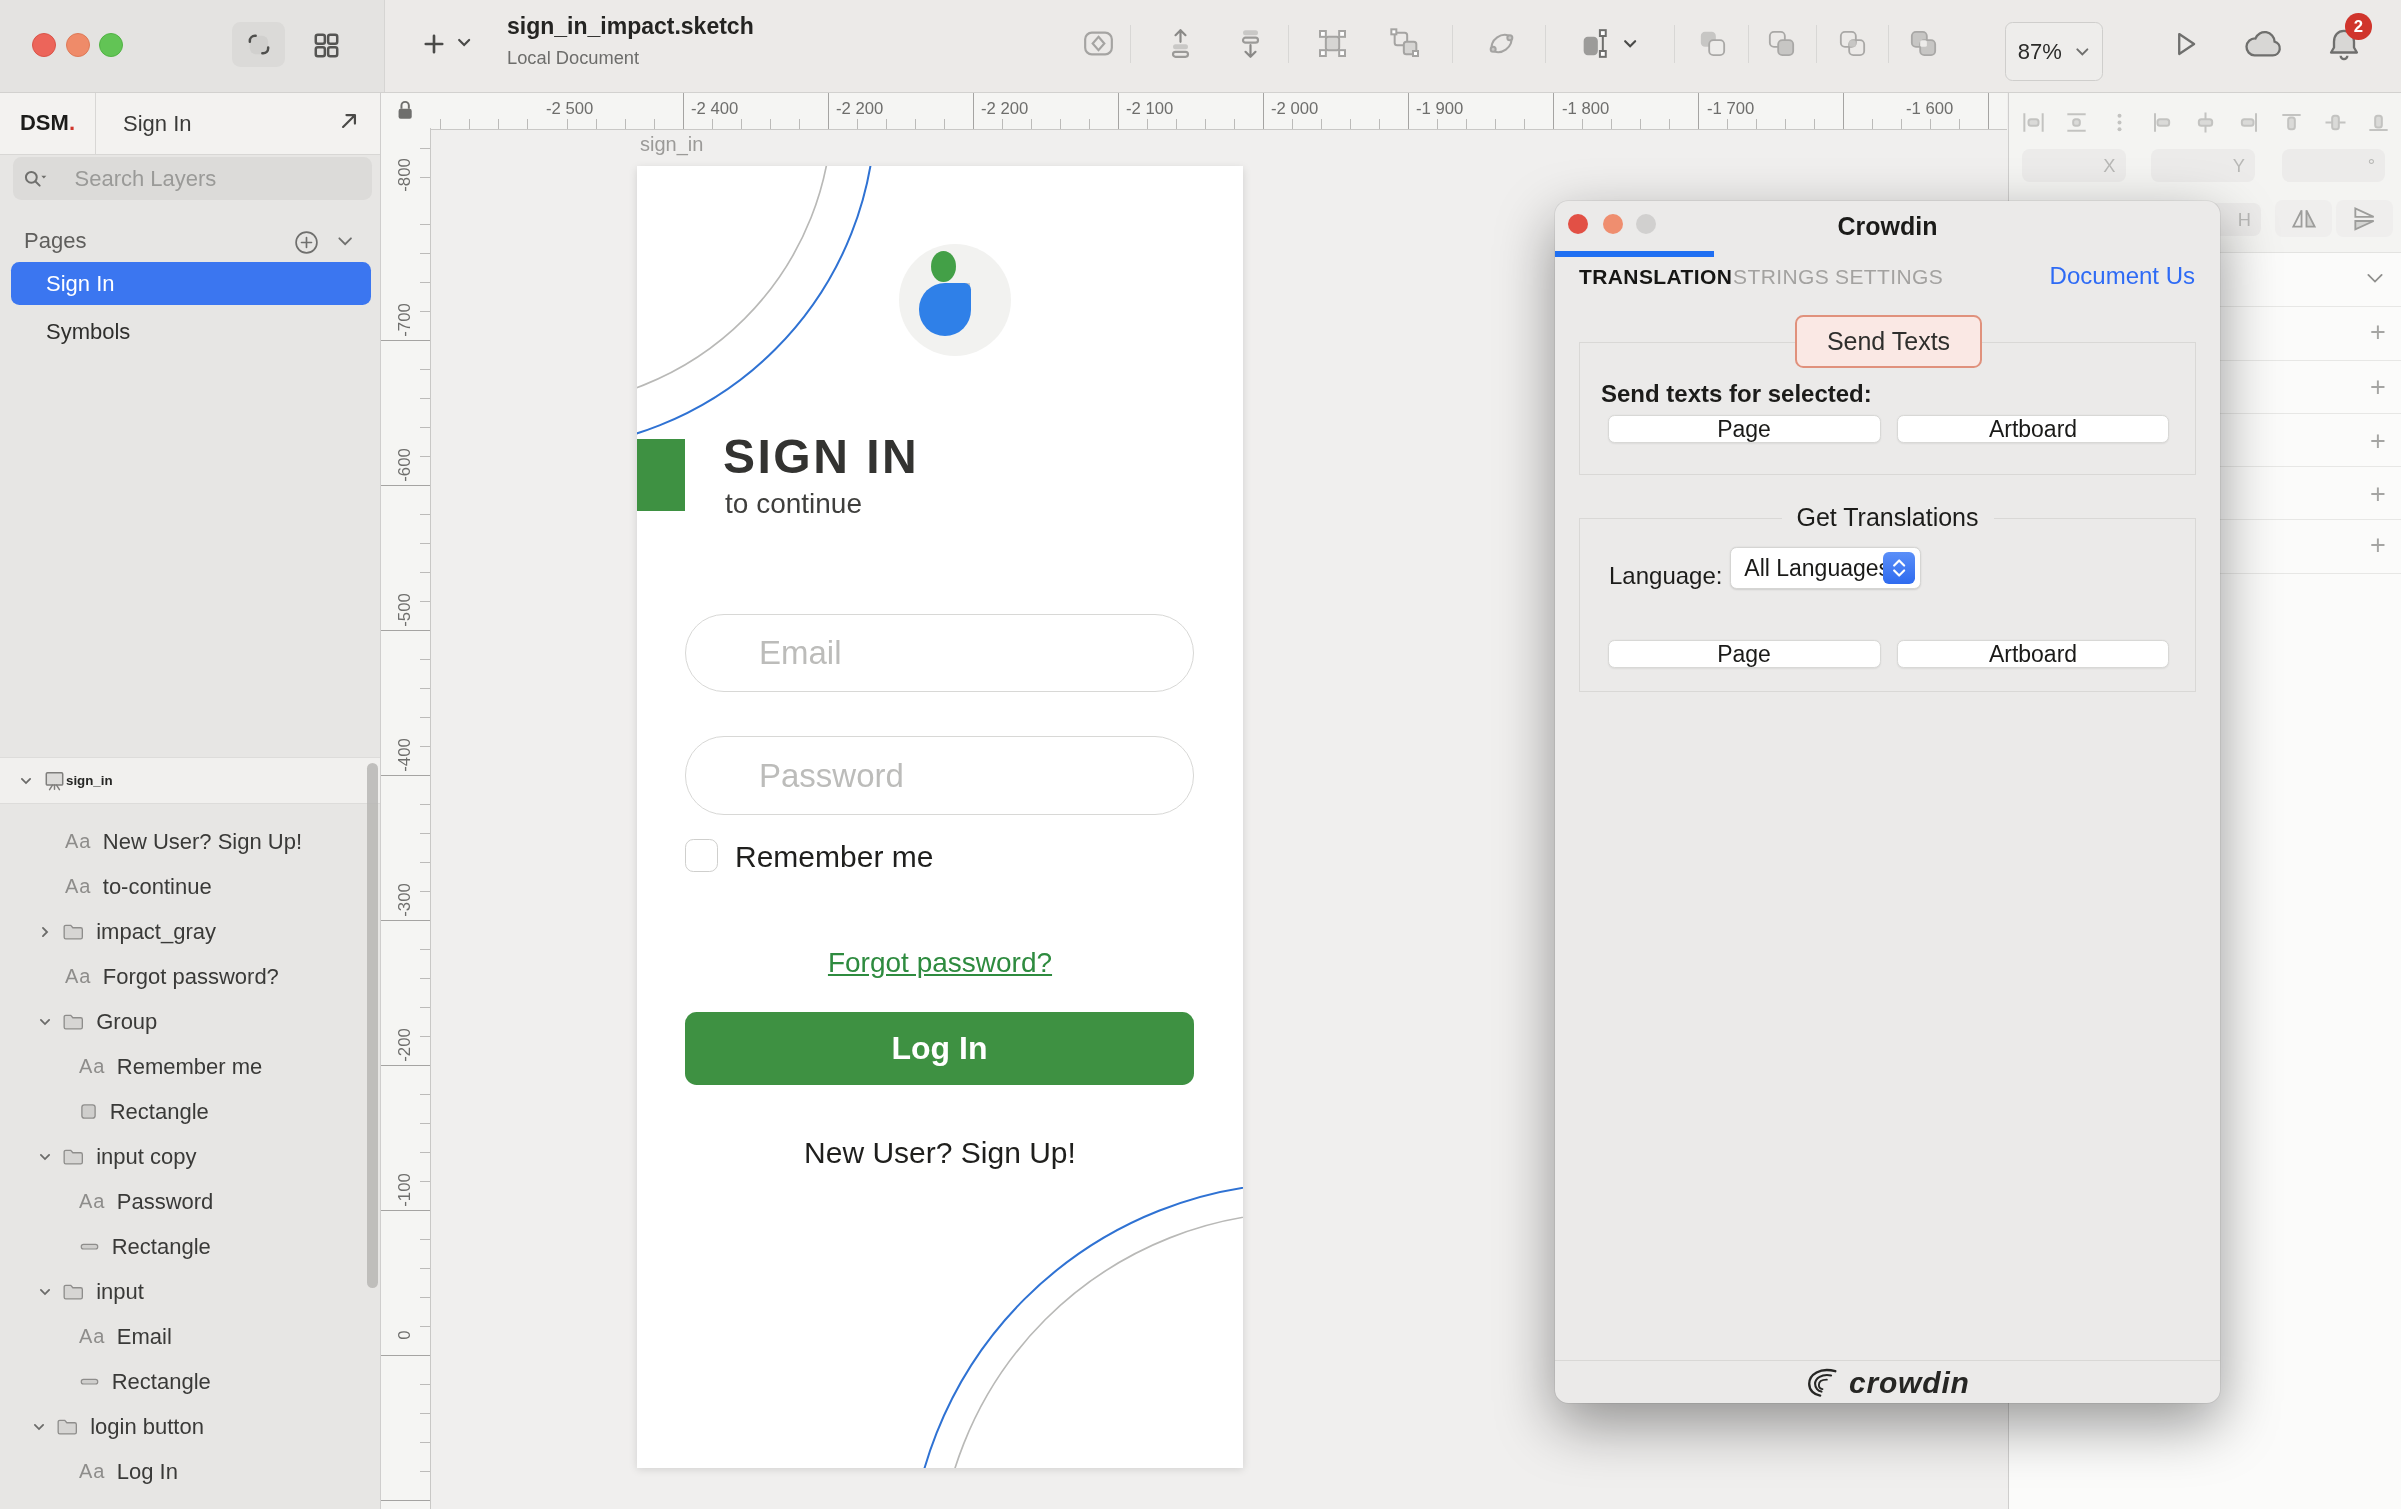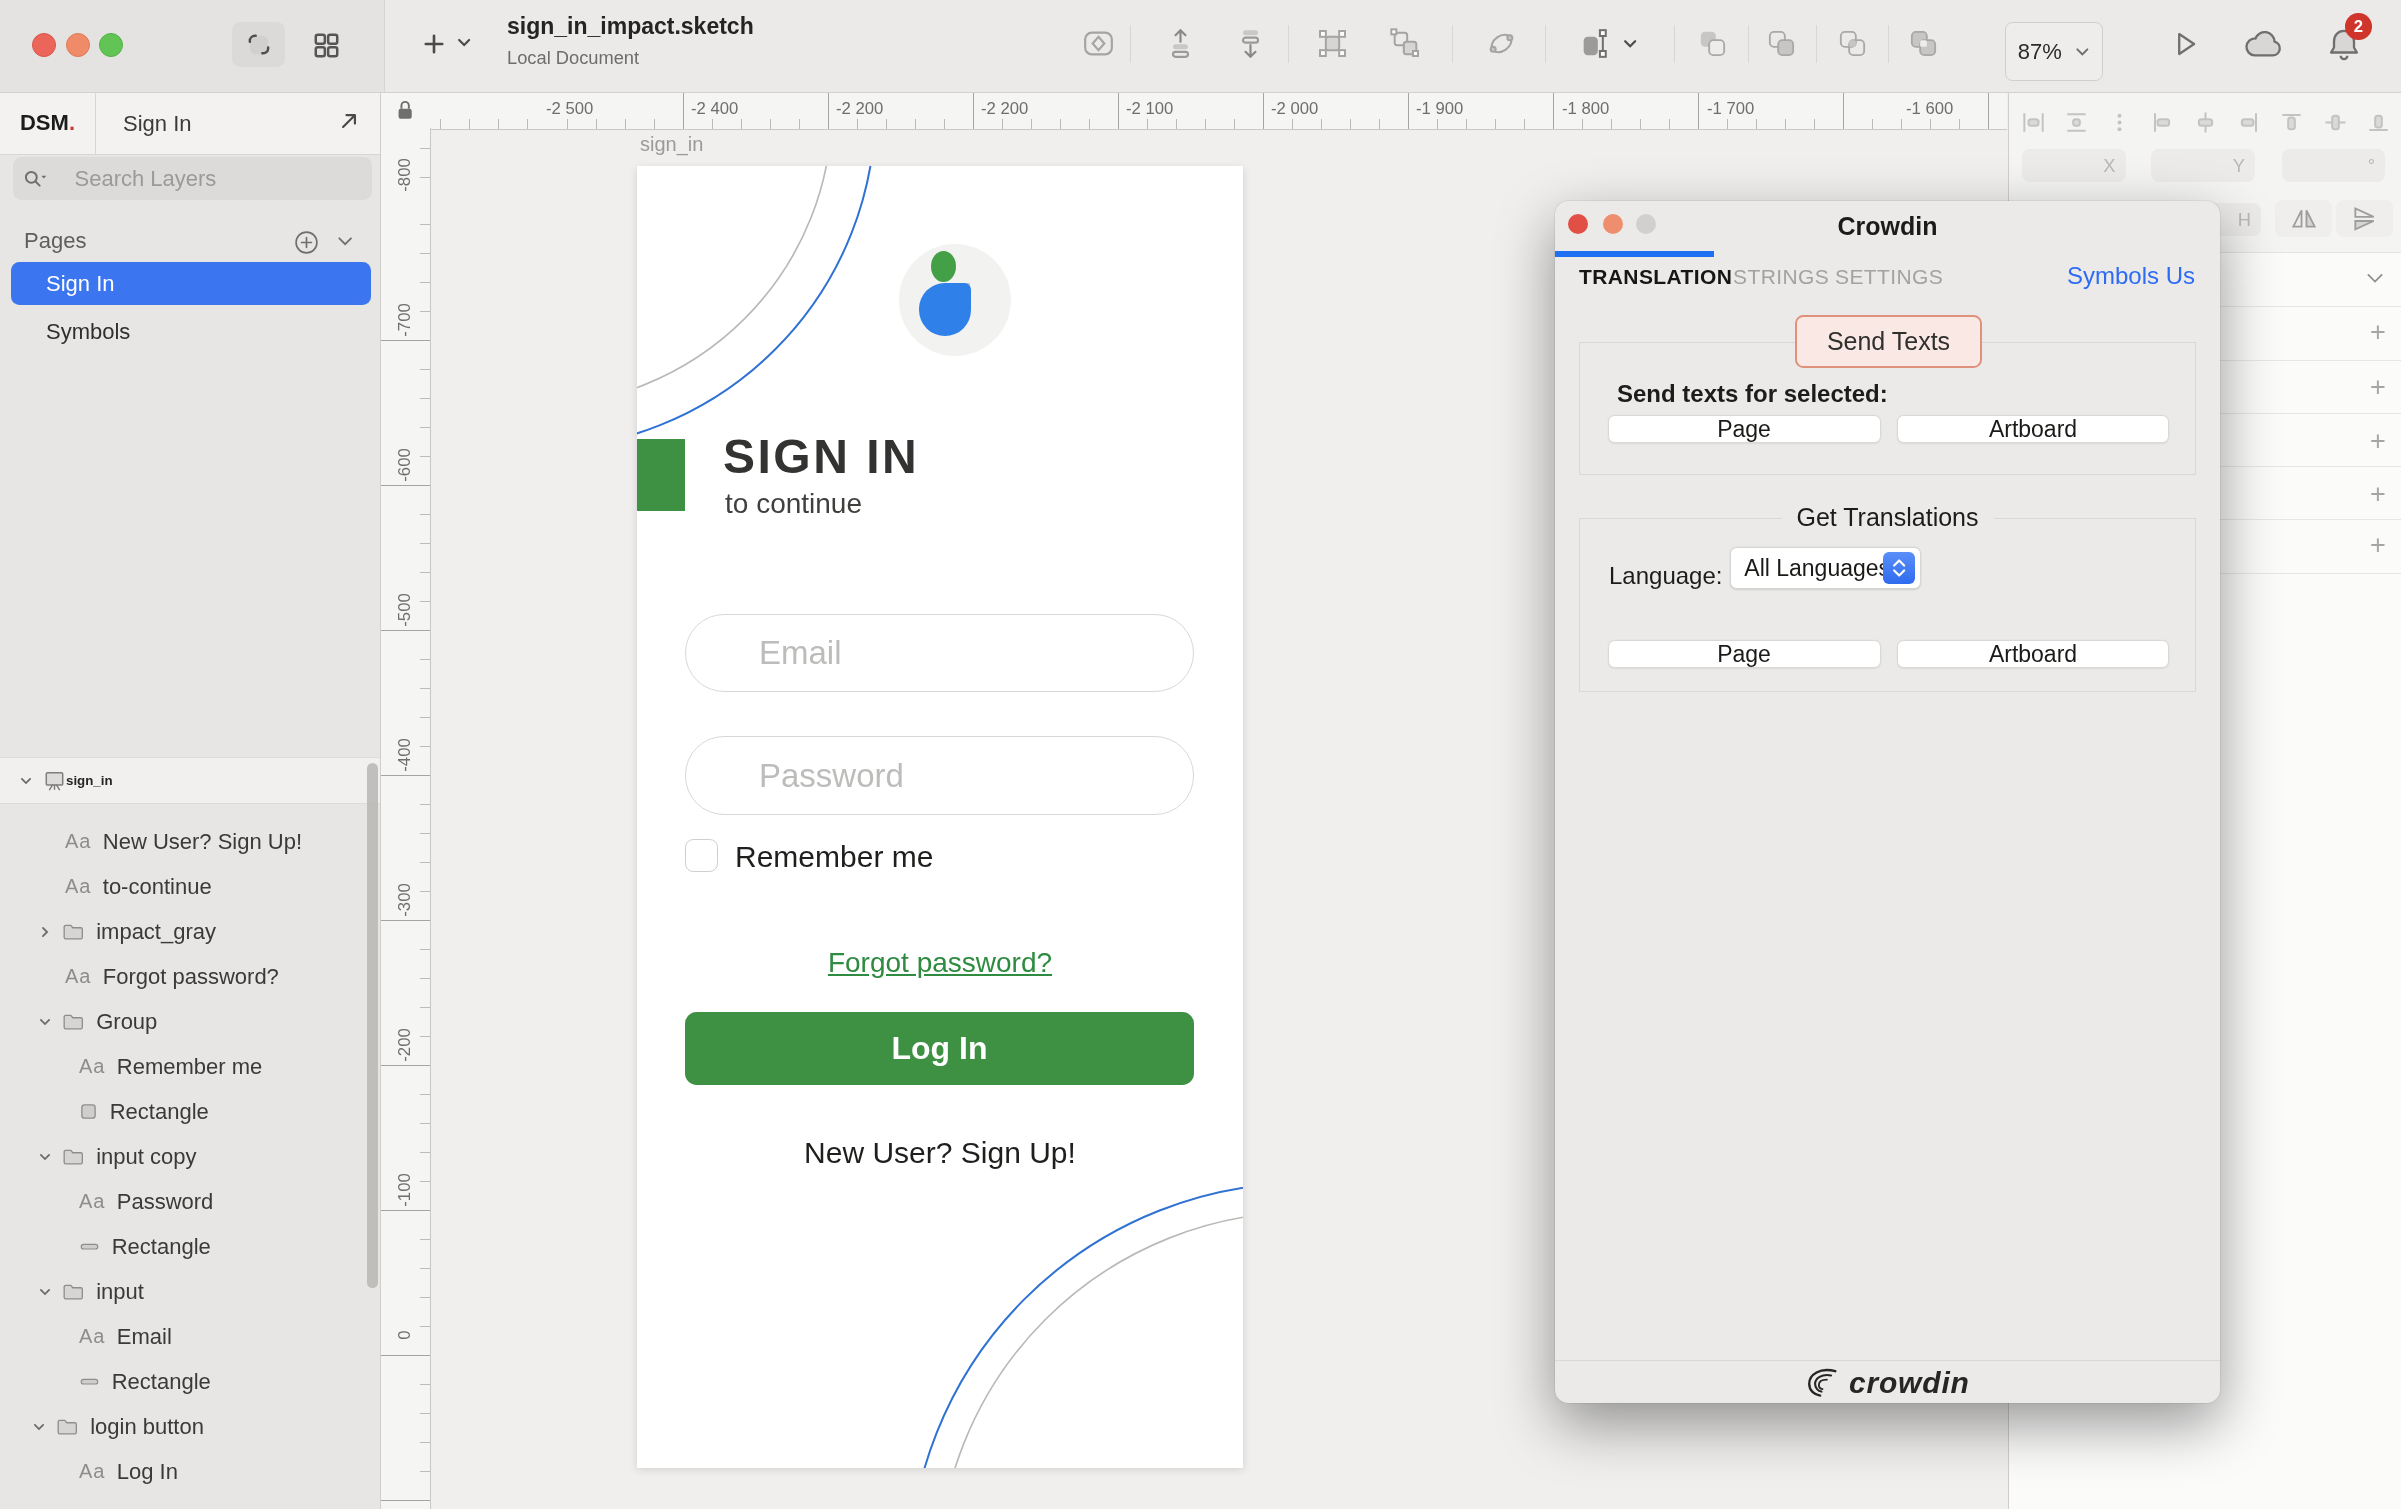--- a/index.html
+++ b/index.html
@@ -113,21 +113,21 @@
   #dialog-title{left:0;top:11px;width:665px;text-align:center;font-size:25px;font-weight:bold;color:#1b1b19;}
   #dialog-progress{left:0;top:50px;width:159px;height:5.8px;background:#1f6ff2;}
   .dtab{top:64px;font-size:21px;letter-spacing:0.4px;}
   #dtab-0{left:24px;font-weight:bold;color:#161614;}
   #dtab-1{left:178px;color:#a3a2a0;}
   #dtab-2{left:280px;color:#a3a2a0;}
   #contact-us{right:25px;top:61px;font-size:24px;color:#2e6bf5;}
   #send-texts{left:240px;top:114px;width:187px;height:53px;background:#fae8e4;border:2.5px solid #e0917c;border-radius:8.3px;box-sizing:border-box;display:flex;align-items:center;justify-content:center;font-size:25px;color:#2f2f2d;z-index:3;}
   .fs{border:1.7px solid #d9d8d6;box-sizing:border-box;}
   #fs1{left:24px;top:141px;width:617px;height:133px;}
-  #fs1-label{left:37px;top:37px;font-size:24px;font-weight:600;color:#1c1c1a;}
+  #fs1-label{left:21px;top:37px;font-size:24px;font-weight:600;color:#1c1c1a;}
   .dlg-btn{height:28px;background:#ffffff;border:1.7px solid #d8d8d6;border-radius:6.7px;box-sizing:border-box;display:flex;align-items:center;justify-content:center;font-size:23px;color:#1a1a18;box-shadow:0 0.8px 1.7px rgba(0,0,0,.07);}
   #fs1-page{left:27.5px;top:72px;width:273px;}
   #fs1-artboard{left:317px;top:72px;width:272px;}
   #fs2{left:24px;top:317px;width:617px;height:174px;}
   #fs2-legend{position:absolute;top:-16px;left:50%;transform:translateX(-50%);background:#ebeae9;padding:0 15px;font-size:25px;color:#1c1c1a;white-space:nowrap;}
   #language-label{left:29px;top:43px;font-size:24px;color:#1c1c1a;}
   #language-select{left:150px;top:28px;width:191px;height:42px;background:#ffffff;border:0.8px solid #d5d5d3;border-radius:6.7px;box-shadow:0 0.8px 1.7px rgba(0,0,0,.12);display:flex;align-items:center;box-sizing:border-box;}
   #language-select .val{font-size:23px;color:#1a1a18;margin-left:13.3px;}
   #language-stepper{position:absolute;right:5px;top:4.2px;width:32px;height:32px;border-radius:5.8px;background:linear-gradient(180deg,#5b8ff8,#2f6bef);display:flex;align-items:center;justify-content:center;}
   #fs2-page{left:27.5px;top:121px;width:273px;}
@@ -702,21 +702,21 @@
 
   <div class="abs" id="dialog">
     <div class="abs dlight" id="dlight-1"></div>
     <div class="abs dlight" id="dlight-2"></div>
     <div class="abs dlight" id="dlight-3"></div>
     <div class="abs" id="dialog-title">Crowdin</div>
     <div class="abs" id="dialog-progress"></div>
     <span class="abs dtab" id="dtab-0">TRANSLATION</span>
     <span class="abs dtab" id="dtab-1">STRINGS</span>
     <span class="abs dtab" id="dtab-2">SETTINGS</span>
-    <a class="abs" id="contact-us">Symbols Us</a>
+    <a class="abs" id="contact-us">Document Us</a>
 
     <div class="abs" id="send-texts">Send Texts</div>
 
     <div class="abs fs" id="fs1">
       <div class="abs" id="fs1-label">Send texts for selected:</div>
       <div class="abs dlg-btn" id="fs1-page">Page</div>
       <div class="abs dlg-btn" id="fs1-artboard">Artboard</div>
     </div>
 
     <div class="abs fs" id="fs2">

